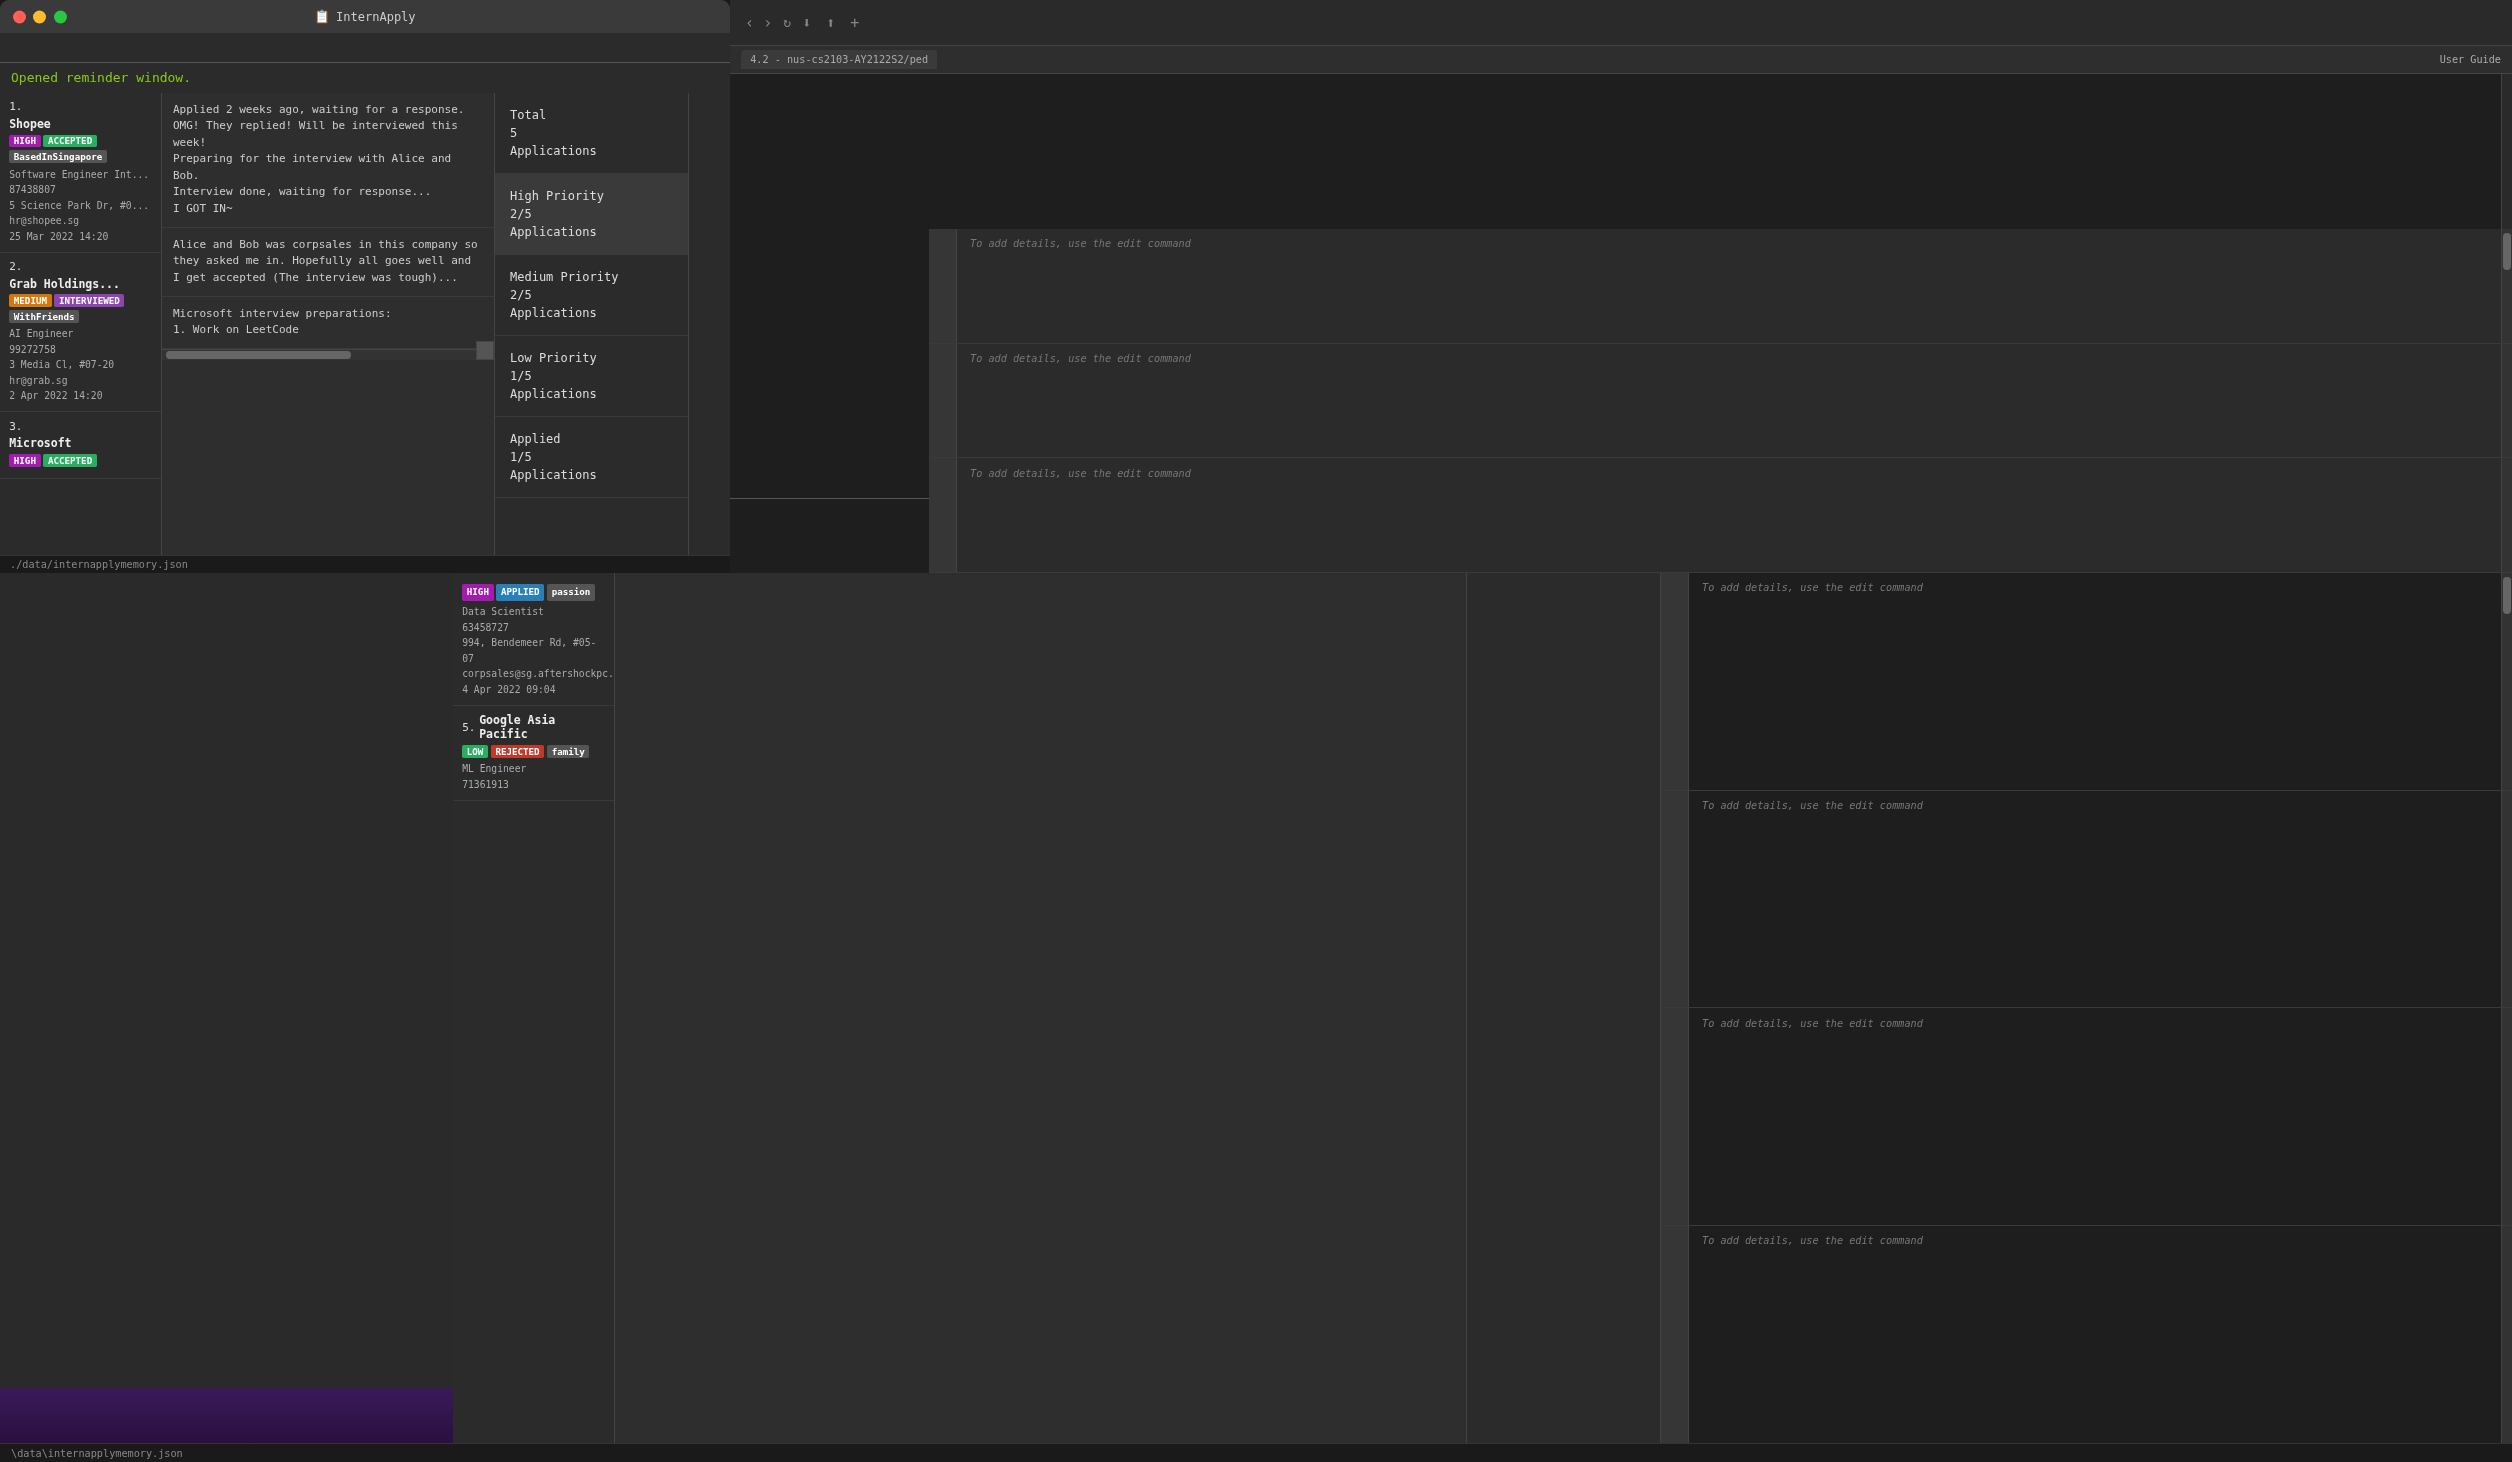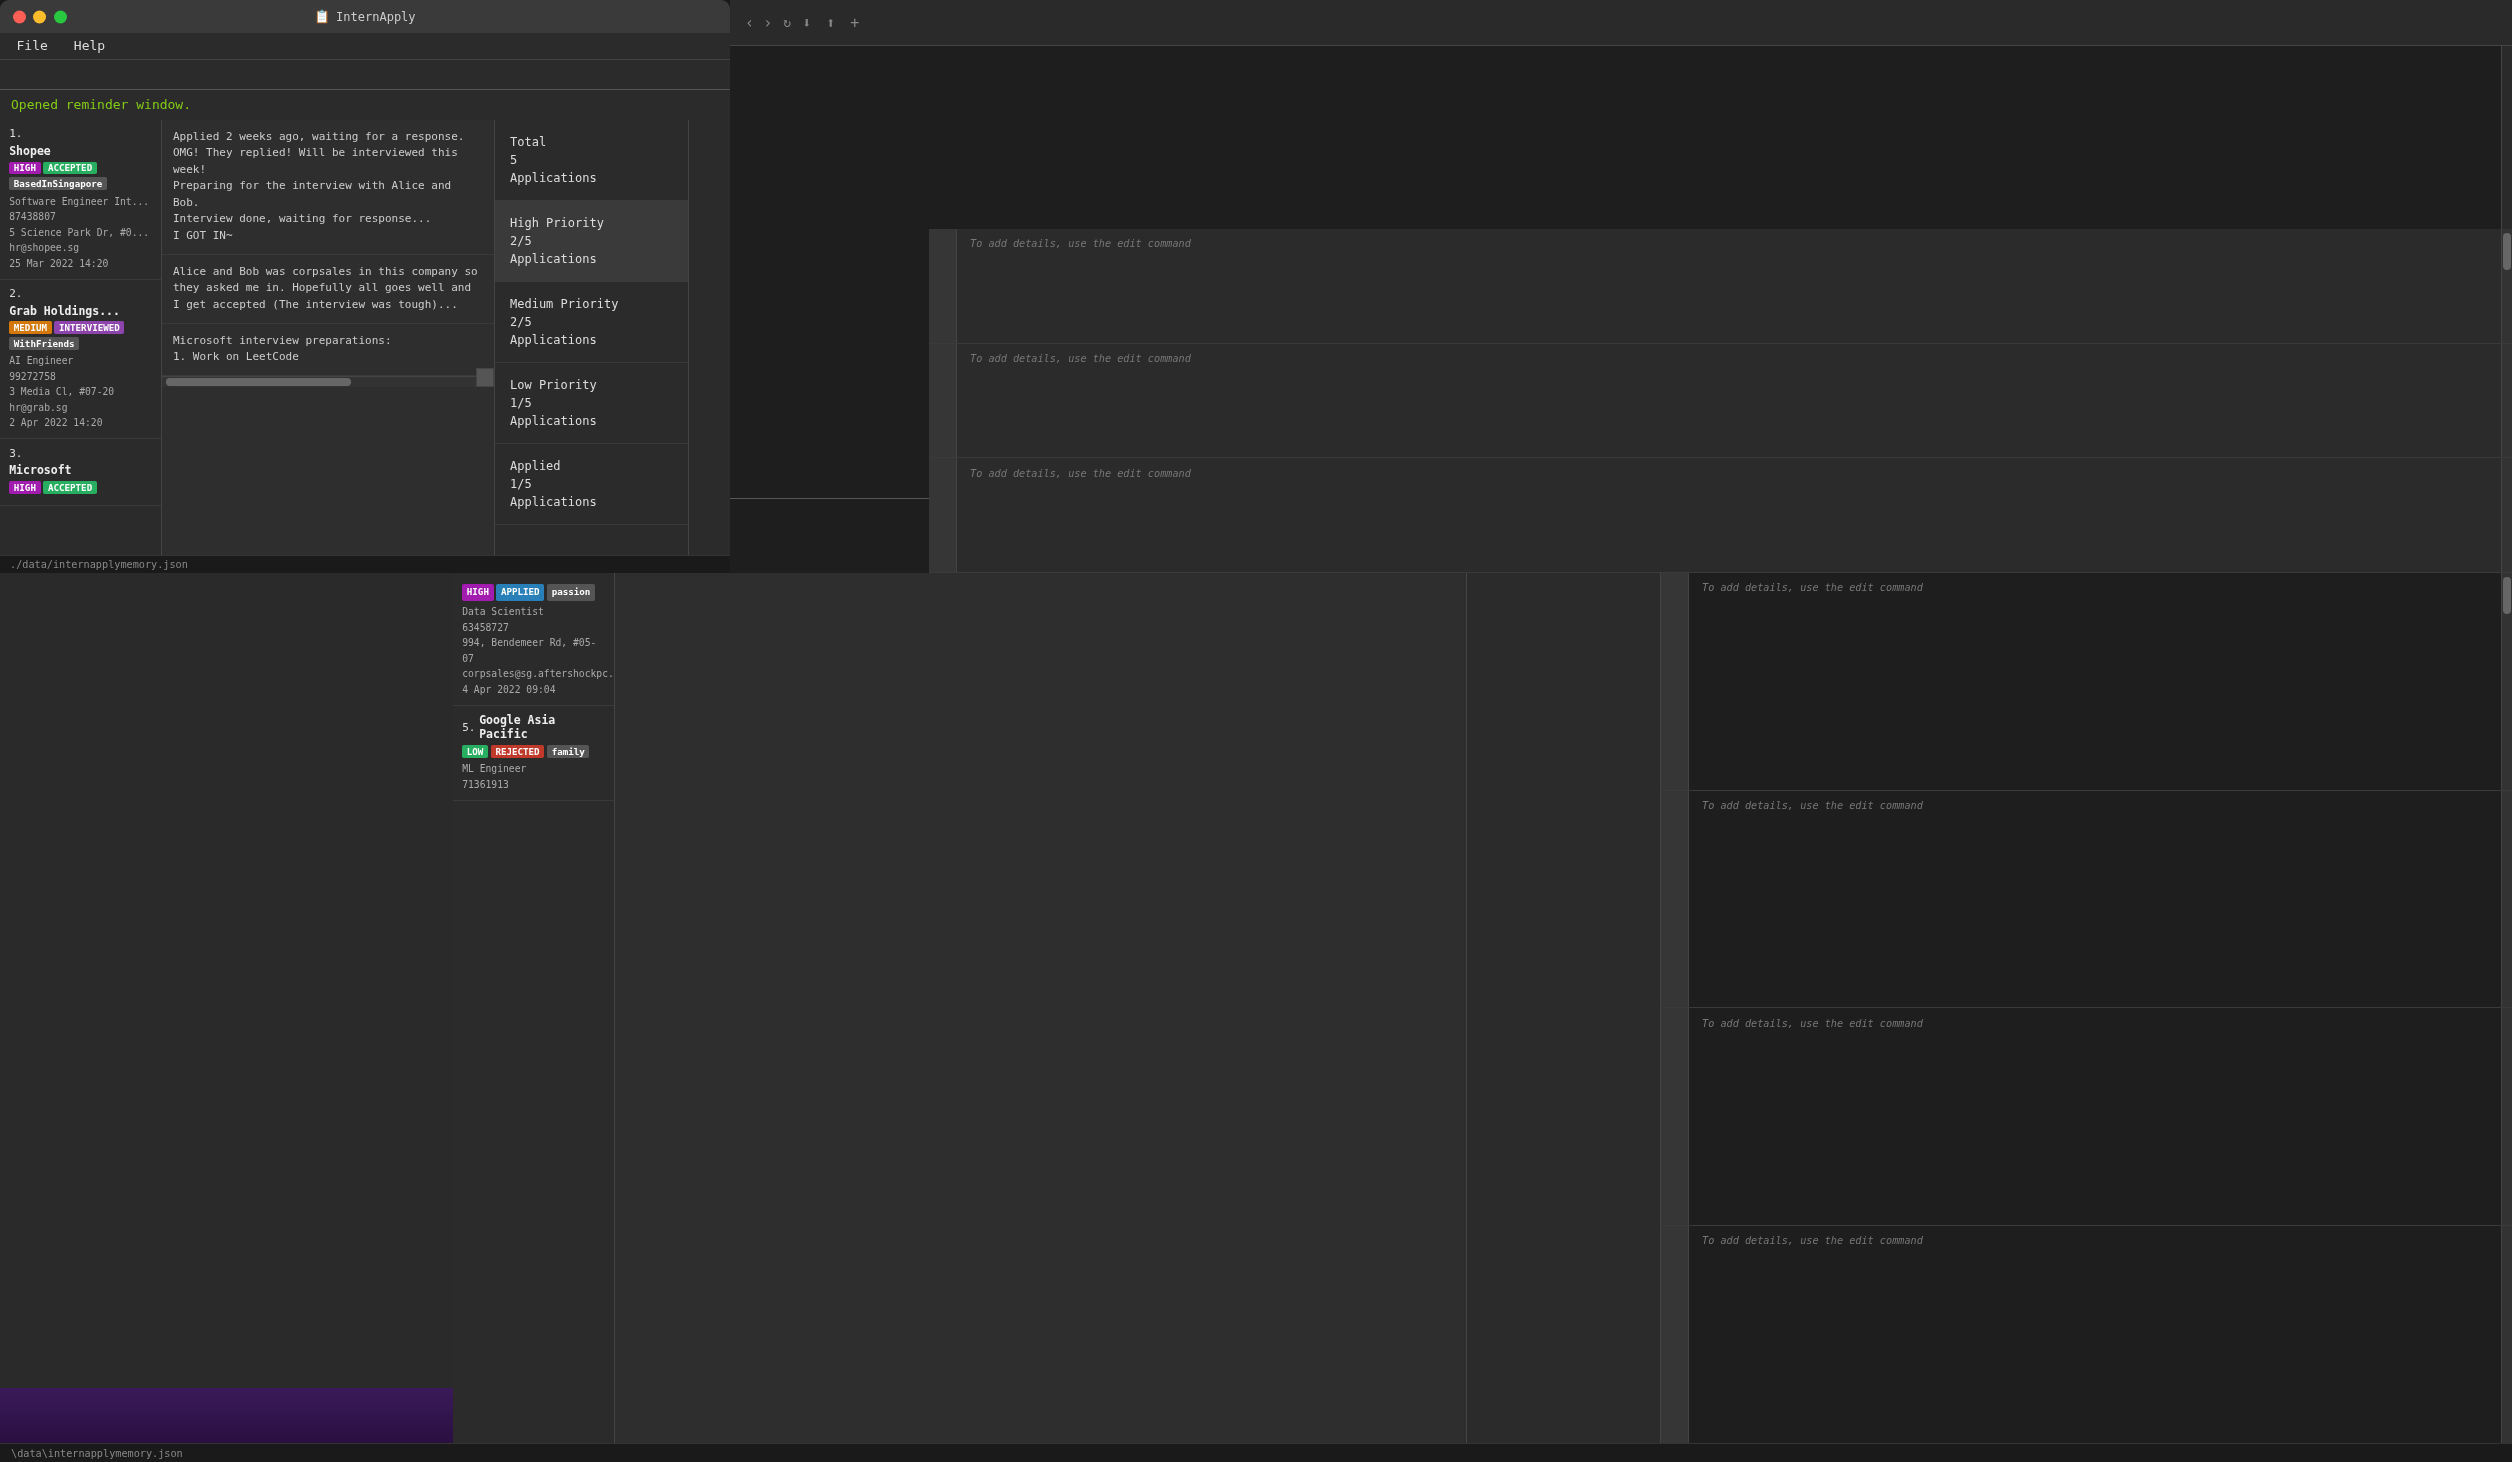--- a/index.html
+++ b/index.html
@@ -330,24 +330,20 @@
       <div class="traffic-light tl-red"></div>
       <div class="traffic-light tl-yellow"></div>
       <div class="traffic-light tl-green"></div>
     </div>
     <div class="window-title">
       <span class="window-icon">📋</span>
       <span>InternApply</span>
     </div>
   </div>
 
-  <div class="menu-bar">
-    <span class="menu-item">File</span>
-    <span class="menu-item">Help</span>
-  </div>
 
   <div class="command-input-area">
     <input class="command-input" type="text" value="" style="">
   </div>
 
   <div class="status-bar">
     <span>Opened reminder window.</span>
   </div>
 
   <div class="main-content">
@@ -452,20 +448,26 @@
       <span>›</span>
     </div>
     <span style="color:#888; font-size:13px; cursor:pointer;">↻</span>
     <div style="display:flex; gap:15px; color:#888; font-size:15px;">
       <span>⬇</span>
       <span>⬆</span>
       <span>+</span>
     </div>
   </div>
 
+  <div class="browser-tab-bar">
+    <div class="browser-tab">4.2 - nus-cs2103-AY2122S2/ped</div>
+    <div class="browser-user-guide">
+      <span style="color:#aaa; font-size:10.2px;">User Guide</span>
+    </div>
+  </div>
 
   <div class="browser-content">
     <div class="browser-main">
       
     </div>
     <div style="width:11px; background:#2a2a2a; border-left:0.9px solid #444;"></div>
   </div>
 
   <div style="height:0.9px; background:#555; position:absolute; bottom:74px; left:0; right:0;"></div>
 </div>

